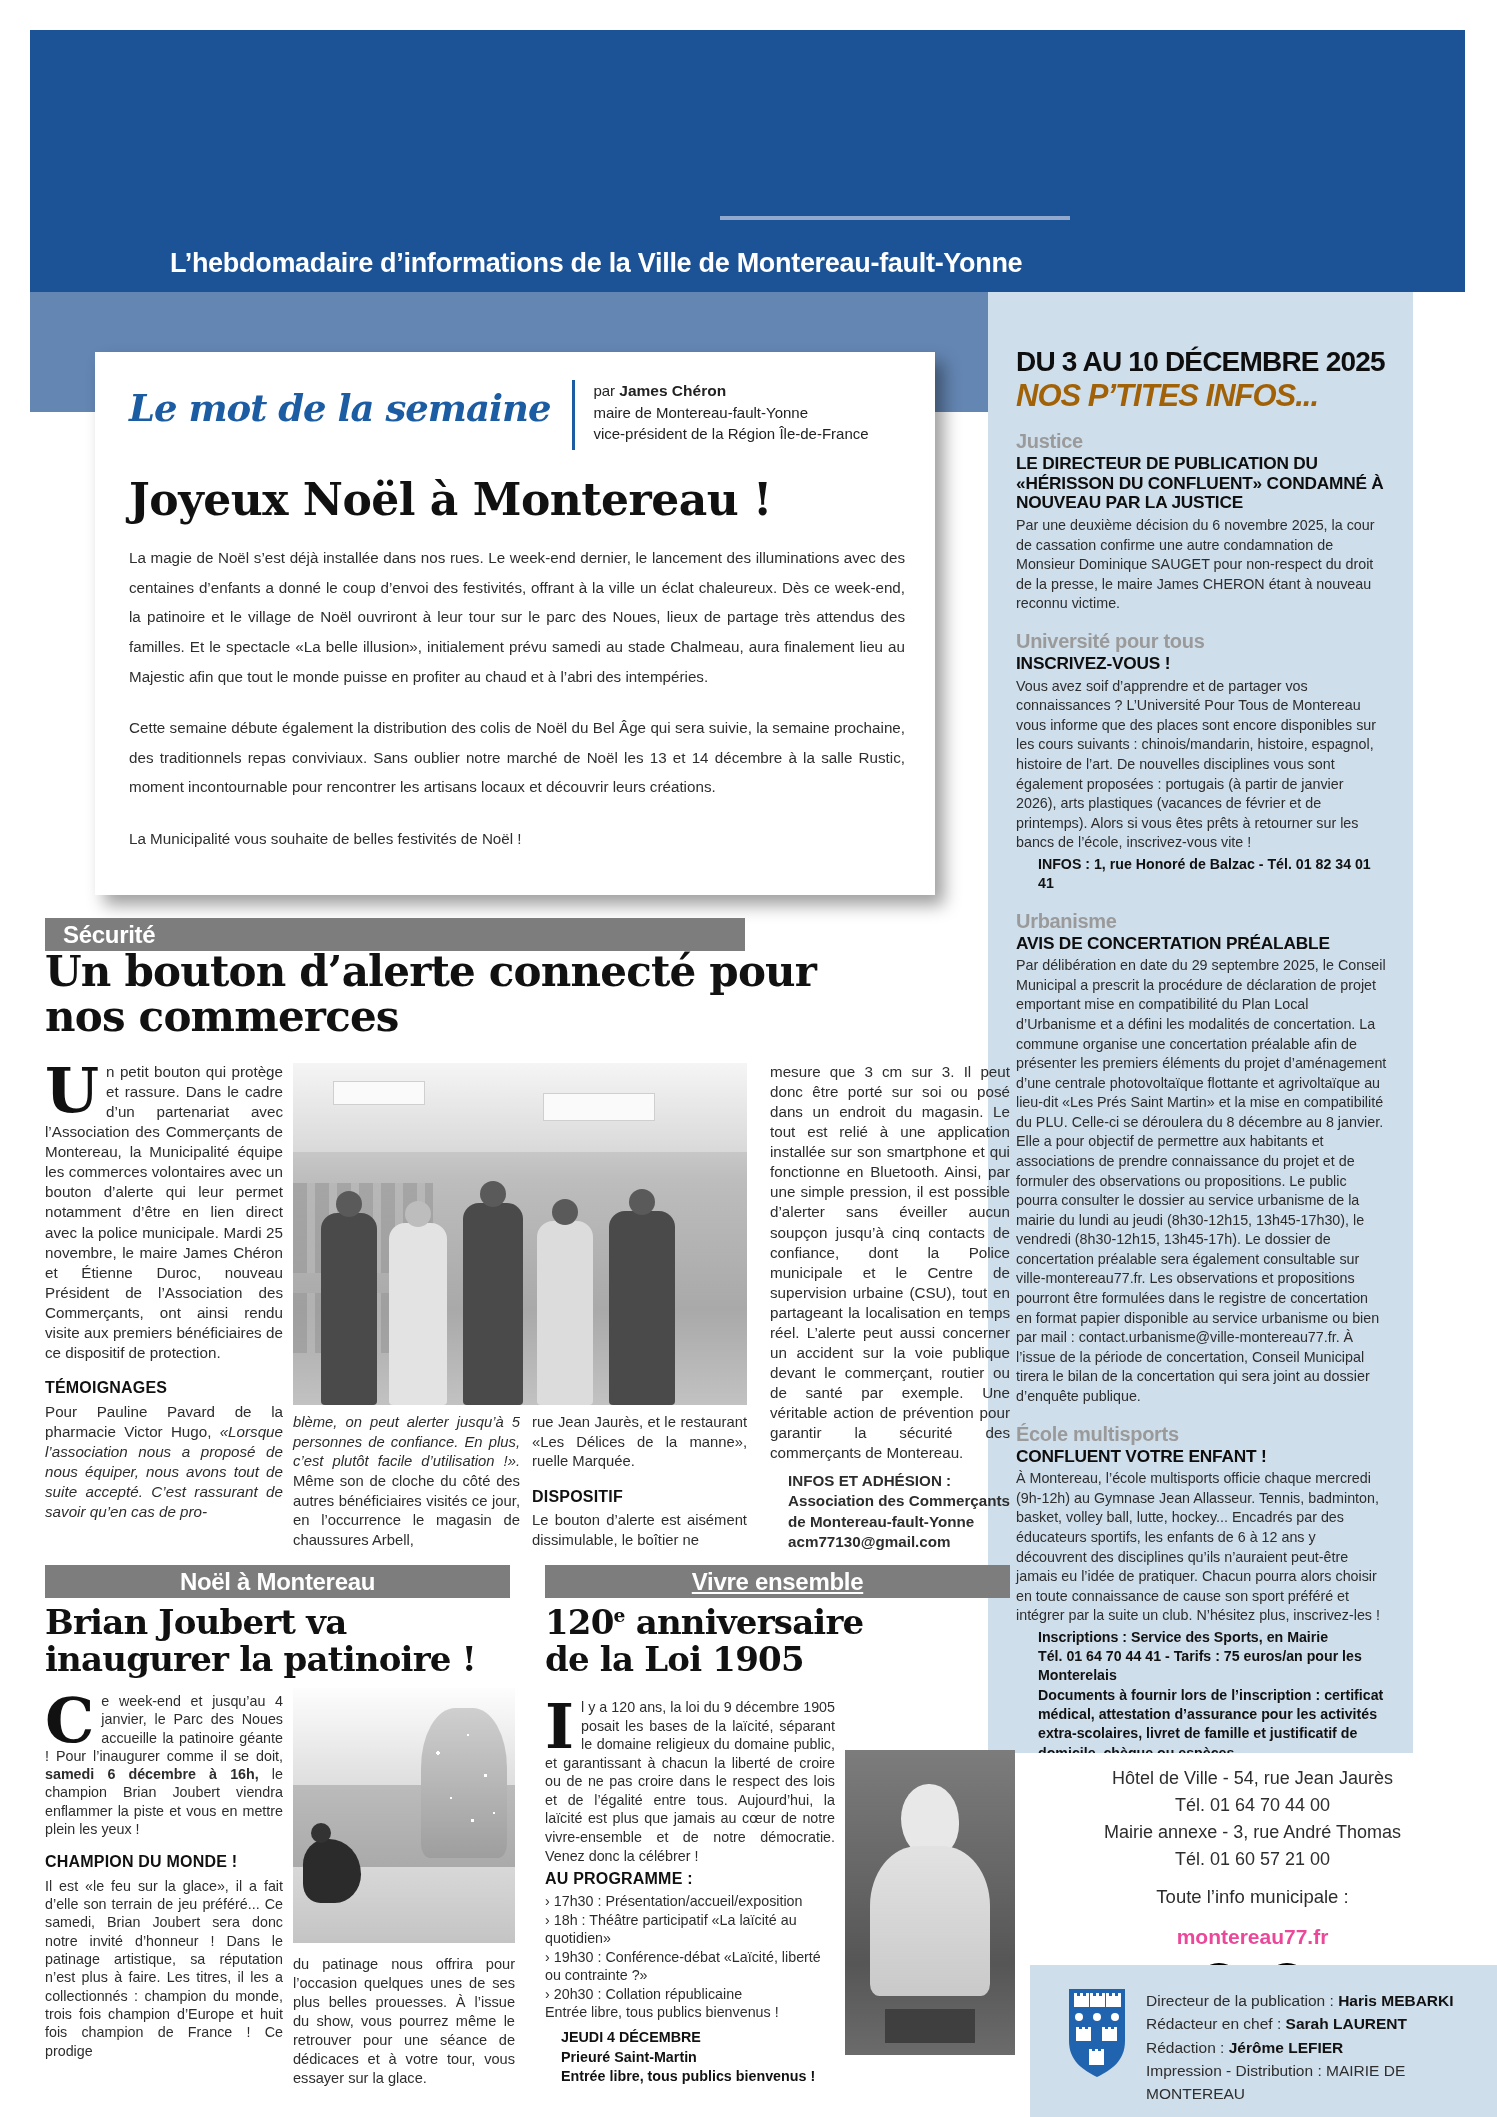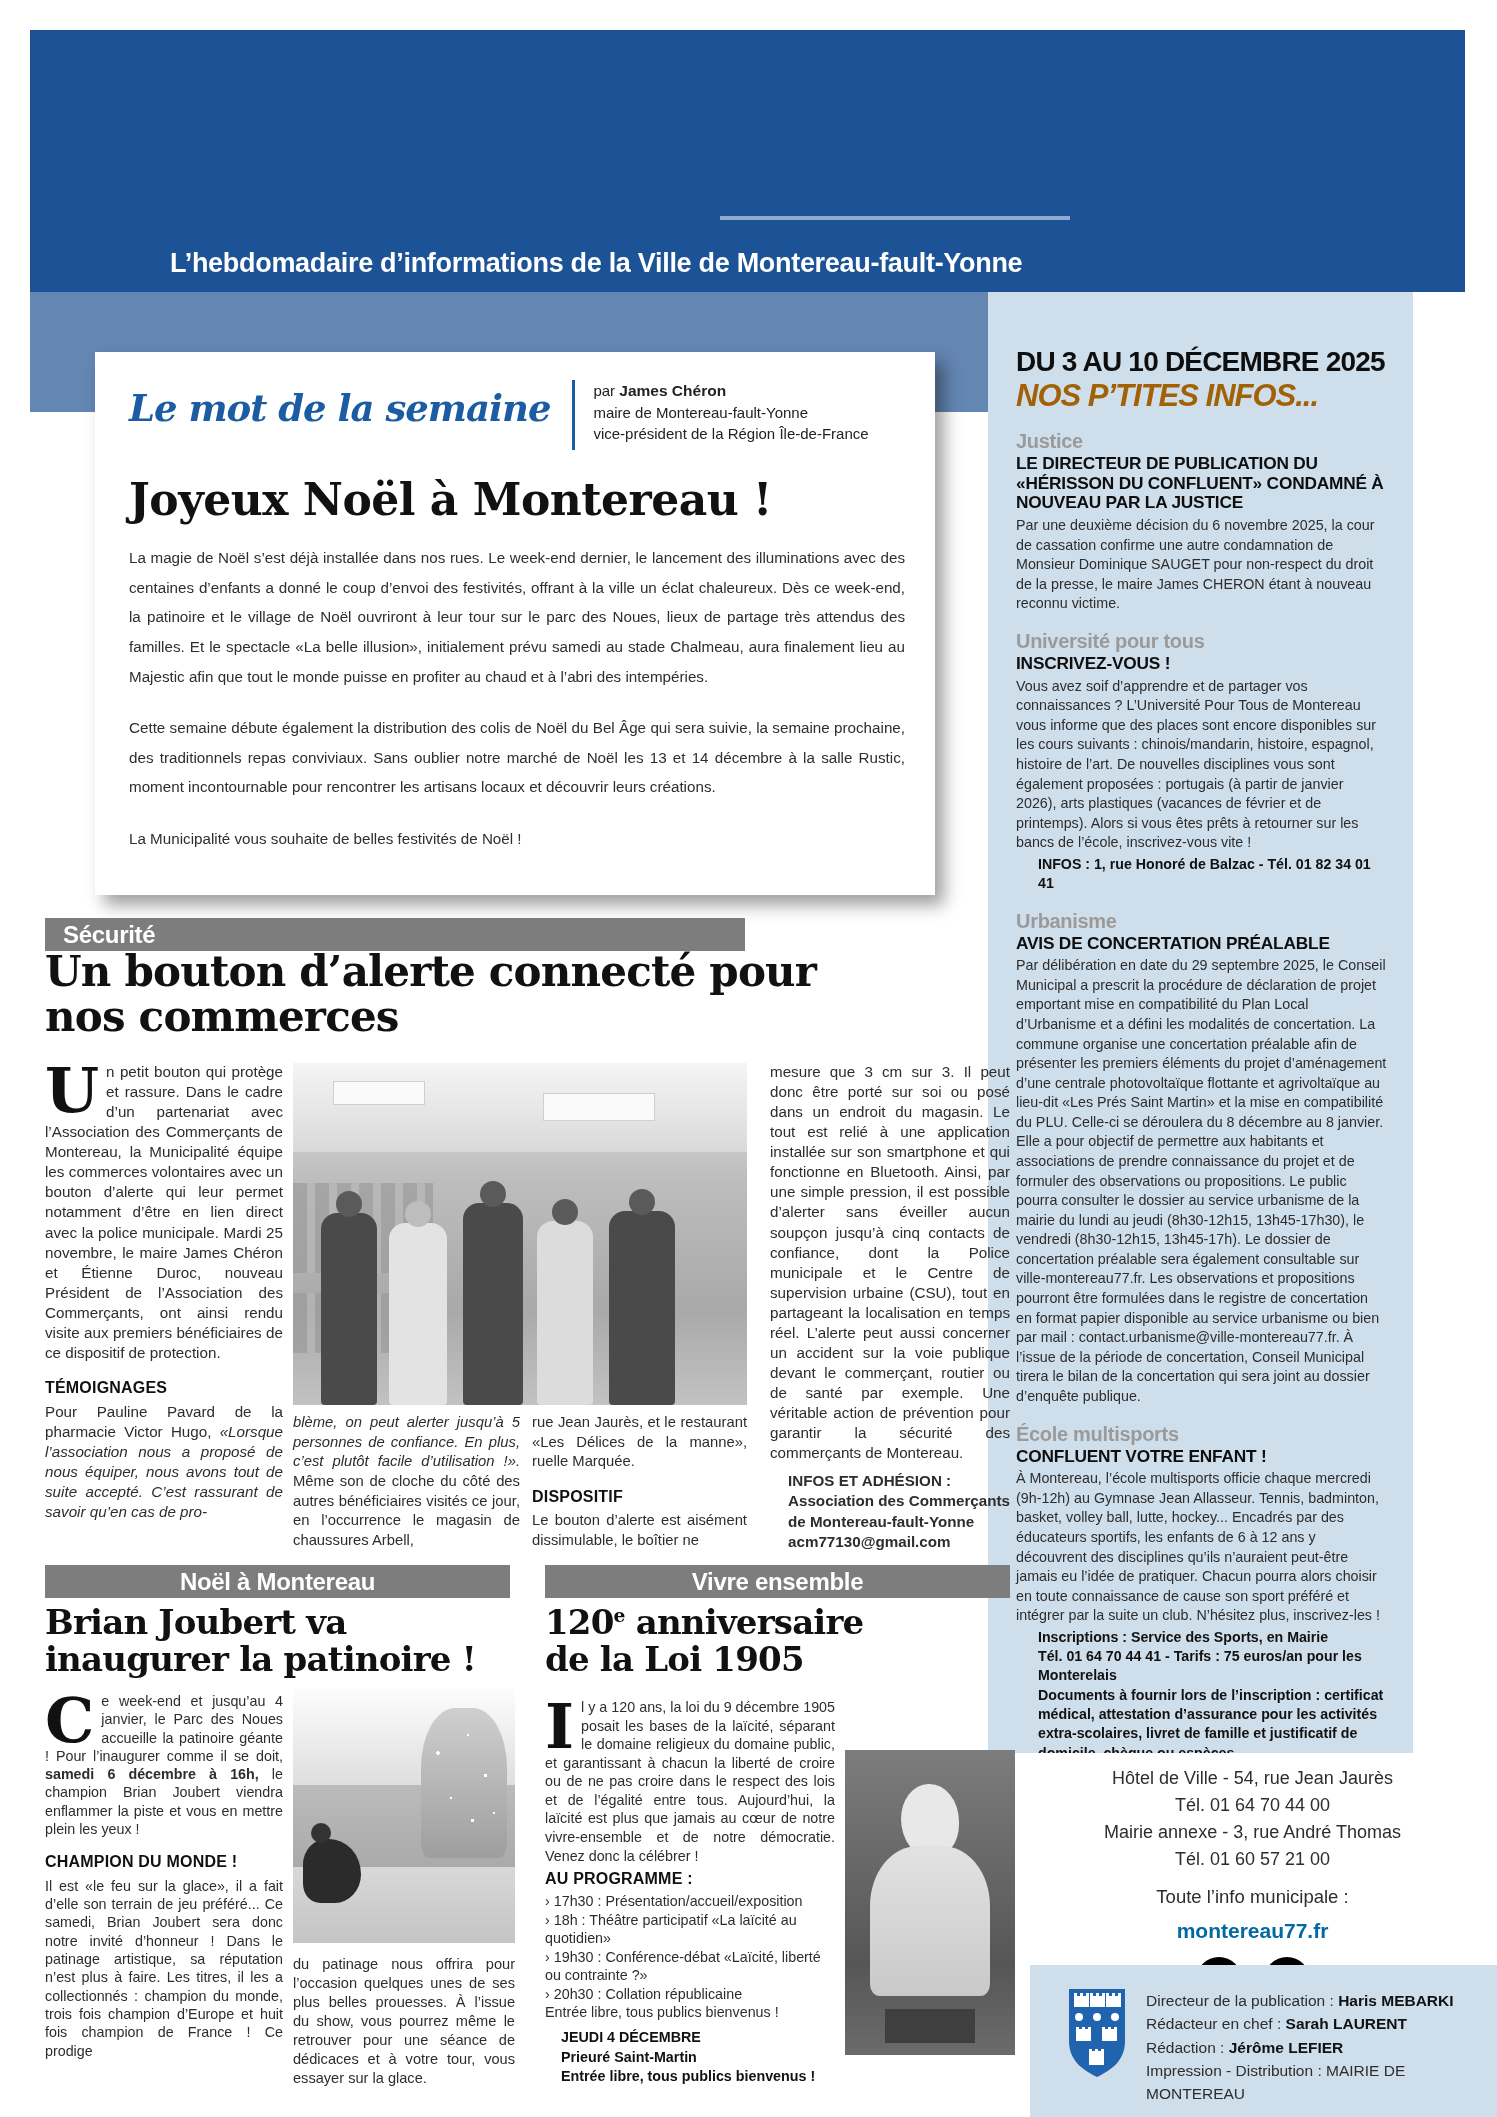--- a/index.html
+++ b/index.html
@@ -110,21 +110,21 @@
   .noel-col2{left:293px;top:1955px;width:222px;font-size:14.6px;line-height:1.3;}
   .vivre-col1{left:545px;top:1698px;width:290px;font-size:14.3px;line-height:1.3;}
   .prog-items{text-align:left;margin-top:2px;}
   .prog-items div{margin:0;}
   .when-block{margin-top:6px;margin-left:16px;font-weight:bold;text-align:left;line-height:1.38;color:#111;}
   .entree{text-align:left;}
 
   
   .contact{position:absolute;left:1040px;top:1765px;width:425px;text-align:center;color:#2d2d2d;}
   .contact .line{font-size:18px;line-height:1.5;}
-  .contact .site{font-size:21px;font-weight:bold;color:#0369a1;margin-top:8px;}
+  .contact .site{font-size:21px;font-weight:bold;color:#ec4899;margin-top:14px;}
   .contact .intro{margin-top:10px;font-size:18.5px;}
   .social-row{margin-top:14px;display:flex;justify-content:center;gap:22px;}
   .social{width:46px;height:46px;border-radius:50%;background:#000;position:relative;}
   .fb-glyph{position:absolute;left:0;top:0;width:100%;height:100%;display:flex;align-items:center;justify-content:center;
             color:#fff;font-weight:bold;font-size:32px;font-family:"DejaVu Sans",sans-serif;}
   .ig-frame{position:absolute;left:11px;top:11px;width:24px;height:24px;border:3px solid #fff;border-radius:8px;box-sizing:border-box;}
   .ig-lens{position:absolute;left:50%;top:50%;transform:translate(-50%,-50%);width:10px;height:10px;border:3px solid #fff;border-radius:50%;}
   .ig-dot{position:absolute;right:2px;top:2px;width:3px;height:3px;border-radius:50%;background:#fff;}
 
   .footer{position:absolute;left:1030px;top:1965px;width:467px;height:152px;background:#cfdeeb;}
@@ -262,21 +262,21 @@
   <div class="photo" style="left:293px;top:1688px;width:222px;height:255px;">
     <div class="rink-top"></div>
     <div class="sparkle" style="left:128px;top:20px;width:86px;height:150px;"></div>
     <div class="ice"></div>
     <div class="skater" style="left:10px;bottom:40px;"></div>
   </div>
   <div class="col noel-col2">
     <p>du patinage nous offrira pour l’occasion quelques unes de ses plus belles prouesses. À l’issue du show, vous pourrez même le retrouver pour une séance de dédicaces et à votre tour, vous essayer sur la glace.</p>
   </div>
 
-  <div class="banner centered" style="left:545px;top:1565px;width:465px;">
+  <div class="banner centered" style="left:545px;top:1565px;width:465px;text-decoration:underline;">
     <span>Vivre ensemble</span>
   </div>
   <div class="serif-headline" style="left:545px;top:1604px;width:480px;font-size:34px;line-height:1.1;">
     <span>120</span><sup>e</sup><span> anniversaire</span><br>
     <span>de la Loi 1905</span>
   </div>
 
   <div class="col vivre-col1">
     <p><span class="dropcap">I</span><span>l y a 120 ans, la loi du 9 décembre 1905 posait les bases de la laïcité, séparant le domaine religieux du domaine public, et garantissant à chacun la liberté de croire ou de ne pas croire dans le respect des lois et de l’égalité entre tous. Aujourd’hui, la laïcité est plus que jamais au cœur de notre vivre-ensemble et de notre démocratie. Venez donc la célébrer !</span></p>
     <div class="subhead" style="margin:4px 0 0 0;">AU PROGRAMME :</div>

